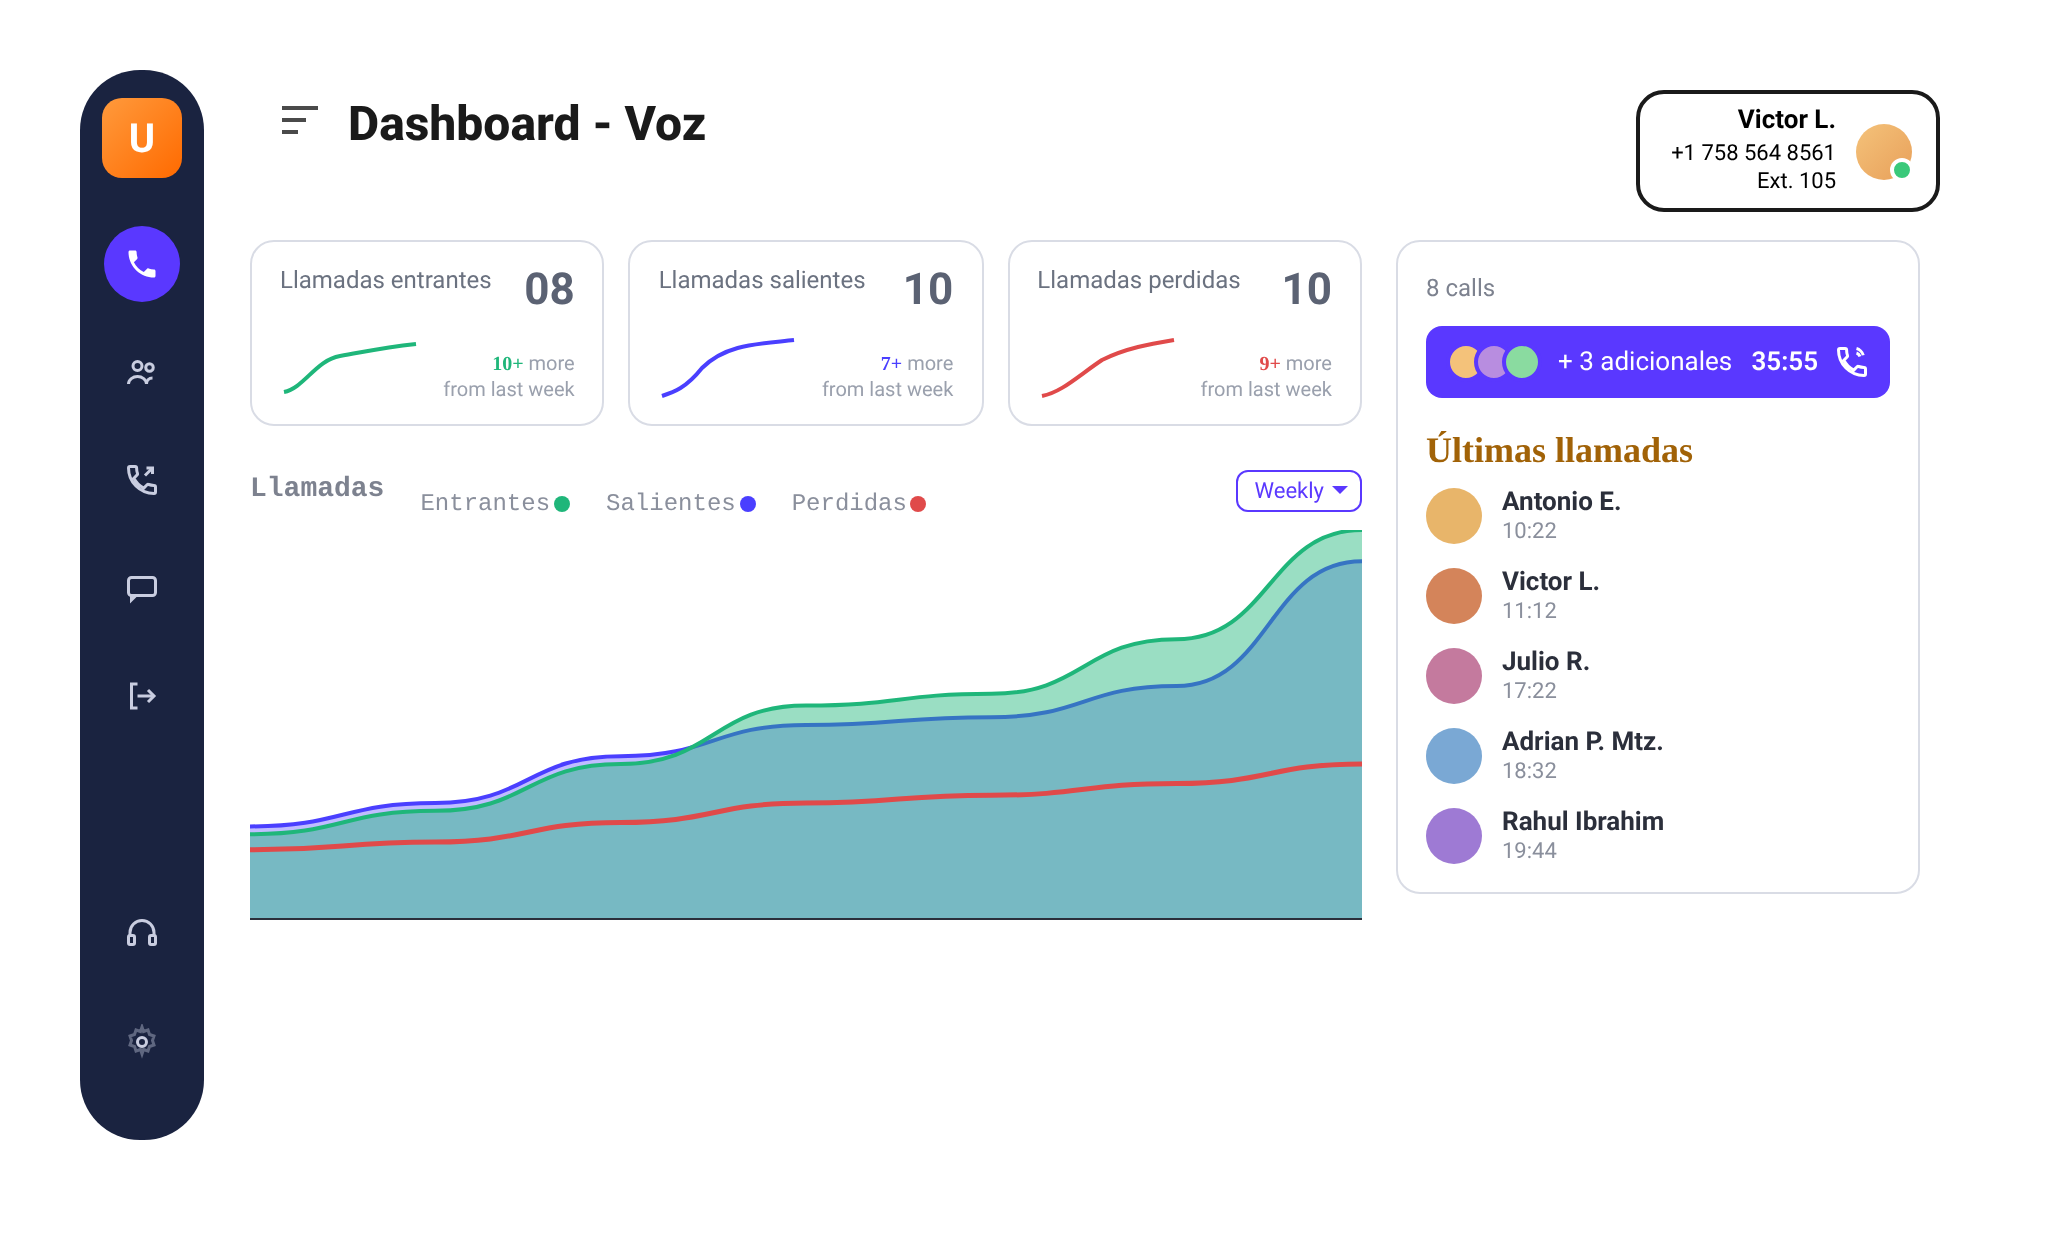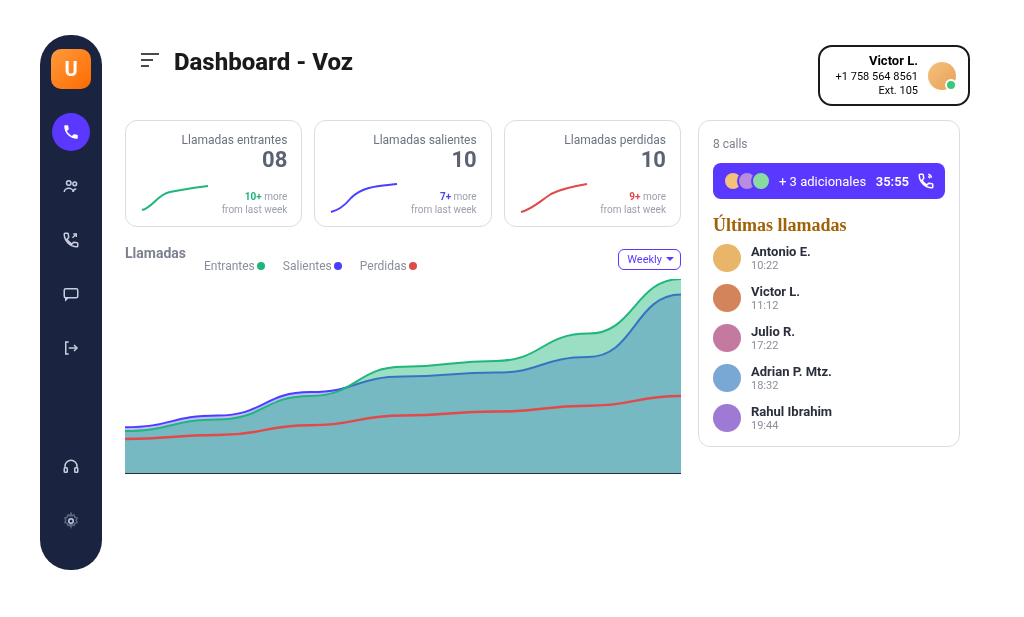--- a/index.html
+++ b/index.html
@@ -75,32 +75,32 @@
     width: 556px;
   }
   .cards { display:flex; gap:12px; }
   .stat-card {
     flex:1;
     border:1.5px solid #d9dce5;
     border-radius:12px;
     padding:12px 14px 10px 14px;
     background:#fff;
   }
-  .stat-head { display:flex; justify-content:space-between; align-items:flex-end;flex-direction:column; }
+  .stat-head { display:flex; justify-content:space-between; align-items:flex-start; }
   .stat-label { font-size:12px; color:#6b7280; }
   .stat-value { font-size:22px; font-weight:700; color:#5b6273; }
   .stat-body { display:flex; align-items:flex-end; justify-content:space-between; margin-top:8px; gap:6px;}
   .spark { width:70px; height:36px; }
   .stat-delta { text-align:right; font-size:10px; color:#9aa0ad; line-height:1.3;}
-  .stat-delta .num { font-weight:700; }
+  .stat-delta .num { font-weight:700;font-family:Liberation Serif, serif; }
   .num-green{color:#1fb67a;} .num-blue{color:#4a3fff;} .num-red{color:#e04a4a;}
 
   .chart-block { margin-top:18px; }
   .chart-header { display:flex; align-items:center; justify-content:space-between; }
-  .chart-title-row { display:flex; gap:18px; color:#8a8f9c; font-size:12px;}
+  .chart-title-row { display:flex; align-items:center; gap:18px; color:#8a8f9c; font-size:12px;font-family:Liberation Mono, monospace;}
   .chart-title { font-weight:700; color:#7d828f; font-size:14px;}
   .legend-item { display:inline-flex; align-items:center; gap:2px;margin-top:14px; }
   .dot{width:8px;height:8px;border-radius:50%;display:inline-block;}
   .dot-green{background:#1fb67a;} .dot-blue{background:#4a3fff;} .dot-red{background:#e04a4a;}
   .period-select{
     border:1.5px solid #5a38ff;color:#5a38ff;border-radius:6px;
     font-size:11px;padding:3px 18px 3px 8px;background:#fff;
     position:relative; cursor:pointer;
   }
   .period-select::after{

